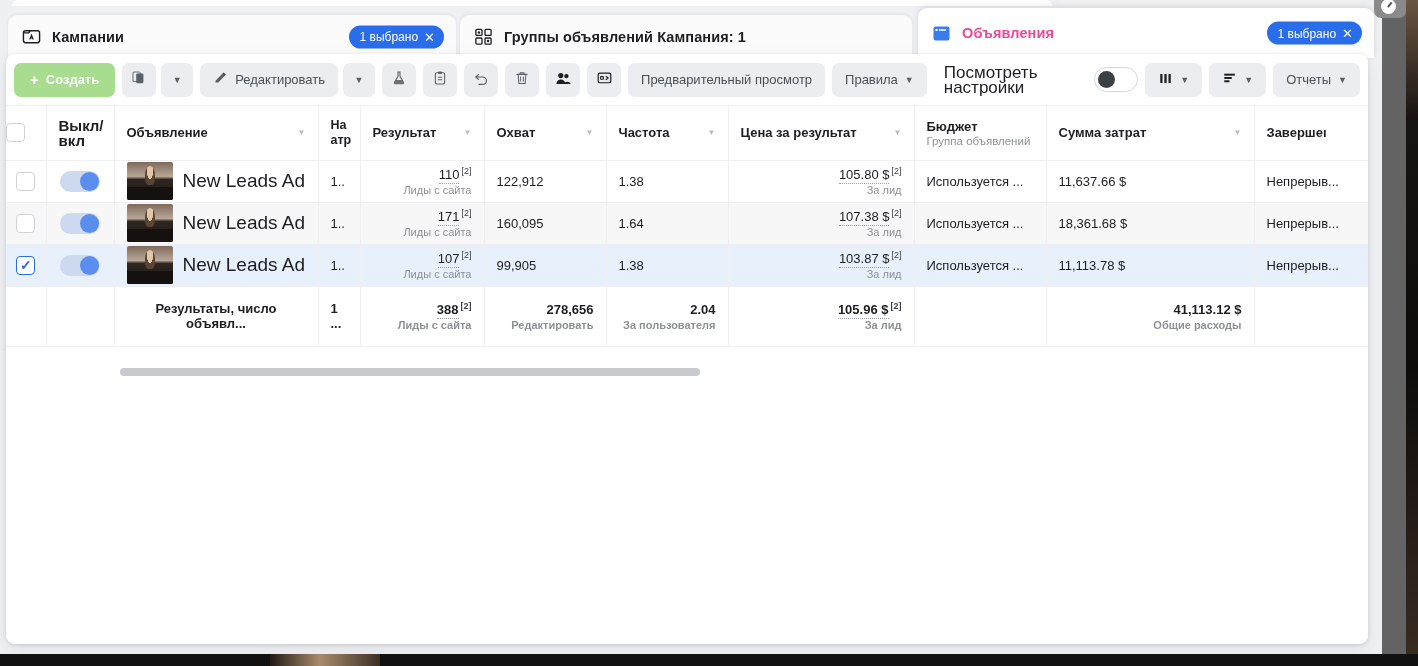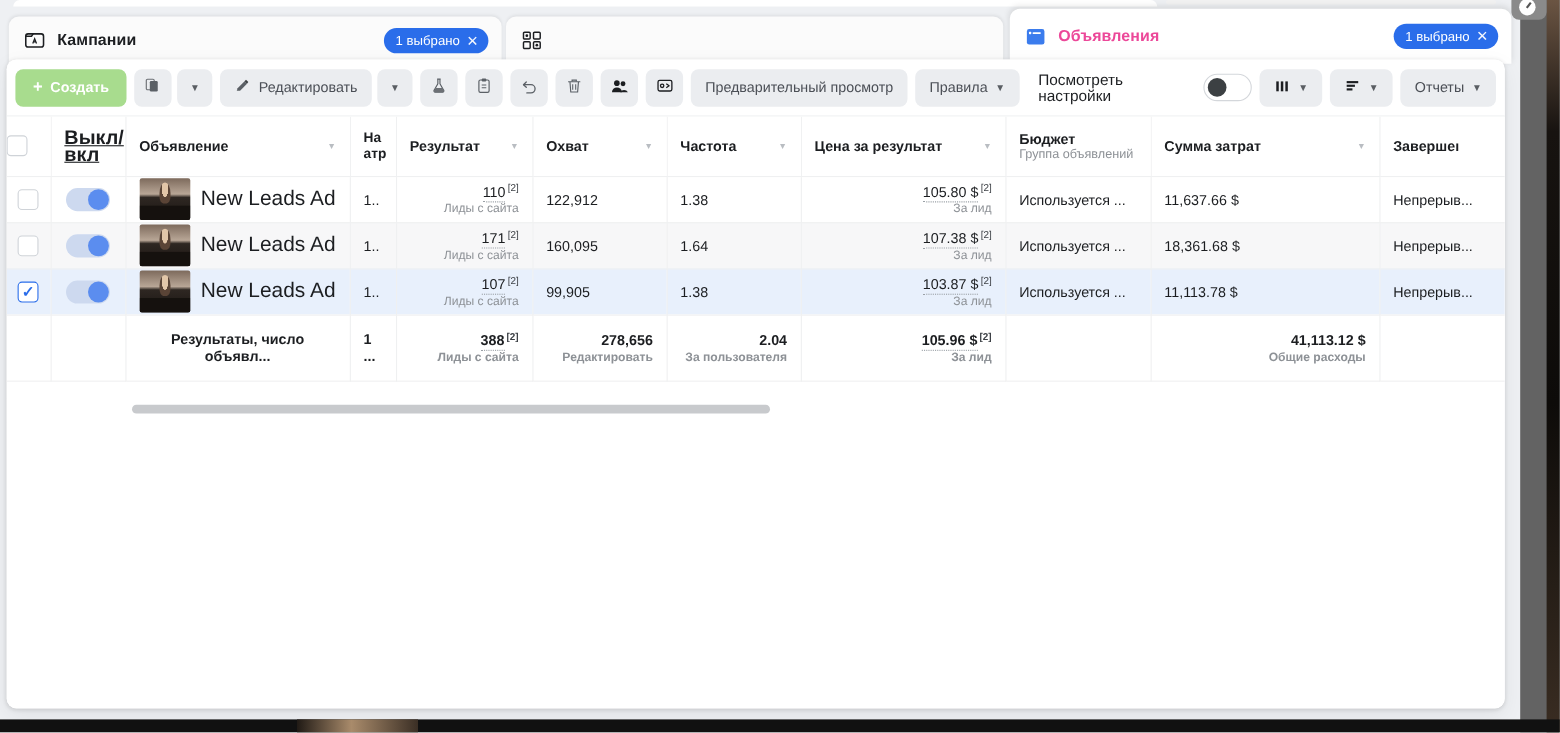--- a/index.html
+++ b/index.html
@@ -64,21 +64,21 @@
     font-size: 13px; color: #4b4f56; cursor: pointer; font-family: inherit;
     padding: 0 13px; gap: 7px; white-space: nowrap;
   }
   .btn.icon-only { width: 34px; padding: 0; }
   .btn.caret { width: 32px; padding: 0; }
   .btn.create { background: #a8dc8e; color: #ffffff; font-weight: bold; padding: 0 16px; }
   .btn.create .plus { font-size: 15px; font-weight: bold; }
   .grp { display: flex; gap: 5px; }
   .caret-gl { font-size: 9px; color: #5a5e63; }
   .spacer { flex: 1; }
-  .two-line { font-size: 14px; color: #1c1e21; line-height: 15px; text-align: left;
+  .two-line { font-size: 17px; color: #1c1e21; line-height: 15px; text-align: left;
               padding: 0 10px; cursor: pointer; }
 
   .toggle-sw {
     width: 44px; height: 25px; border-radius: 14px; background: #fff;
     border: 1px solid #d4d7db; position: relative; cursor: pointer; flex: 0 0 44px;
   }
   .toggle-sw .knob {
     position: absolute; left: 3px; top: 3px; width: 17px; height: 17px;
     border-radius: 50%; background: #3c4043;
   }
@@ -224,20 +224,21 @@
       <span class="tab-icon">
         <svg viewBox="0 0 20 20" width="19" height="19">
           <rect x="2" y="2.5" width="6.4" height="6.4" rx="1" fill="none" stroke="#1c1e21" stroke-width="1.4"></rect>
           <rect x="11.6" y="2.5" width="6.4" height="6.4" rx="1" fill="none" stroke="#1c1e21" stroke-width="1.4"></rect>
           <rect x="2" y="11.6" width="6.4" height="6.4" rx="1" fill="none" stroke="#1c1e21" stroke-width="1.4"></rect>
           <rect x="11.6" y="11.6" width="6.4" height="6.4" rx="1" fill="none" stroke="#1c1e21" stroke-width="1.4"></rect>
           <circle cx="5.2" cy="5.7" r="1.3" fill="#1c1e21"></circle>
           <circle cx="14.8" cy="14.8" r="1.3" fill="#1c1e21"></circle>
         </svg>
       </span>
+      <span class="tab-title">Группы объявлений Кампания: 1</span>
     </div>
 
     <div class="tab ads">
       <span class="tab-icon">
         <svg viewBox="0 0 20 20" width="19" height="19">
           <rect x="1.6" y="2.6" width="16.8" height="14.8" rx="2.2" fill="#3b7ced"></rect>
           <rect x="3.6" y="5.2" width="2.2" height="2.2" rx="0.6" fill="#ffffff"></rect>
           <rect x="7" y="5.6" width="8" height="1.6" rx="0.8" fill="#ffffff"></rect>
         </svg>
       </span>
@@ -409,21 +410,21 @@
             <col style="width:132px">
           <col style="width:208px">
             <col style="width:142px">
         </colgroup>
         <thead>
           <tr>
             <th class="ckcell">
               <span class="ckbox"></span>
             </th>
             <th>
-              <div style="line-height:15px;font-size:18px;text-decoration:underline;">Выкл/<br>вкл</div>
+              <div style="line-height:15px;font-size:15px;">Выкл/<br>вкл</div>
             </th>
             <th>
               <div class="th-inner">
                 <span>Объявление</span>
                 <span class="th-caret">▼</span>
               </div>
             </th>
             <th>
               <div style="line-height:15px;font-size:12.5px;">На<br>атр</div>
             </th>

